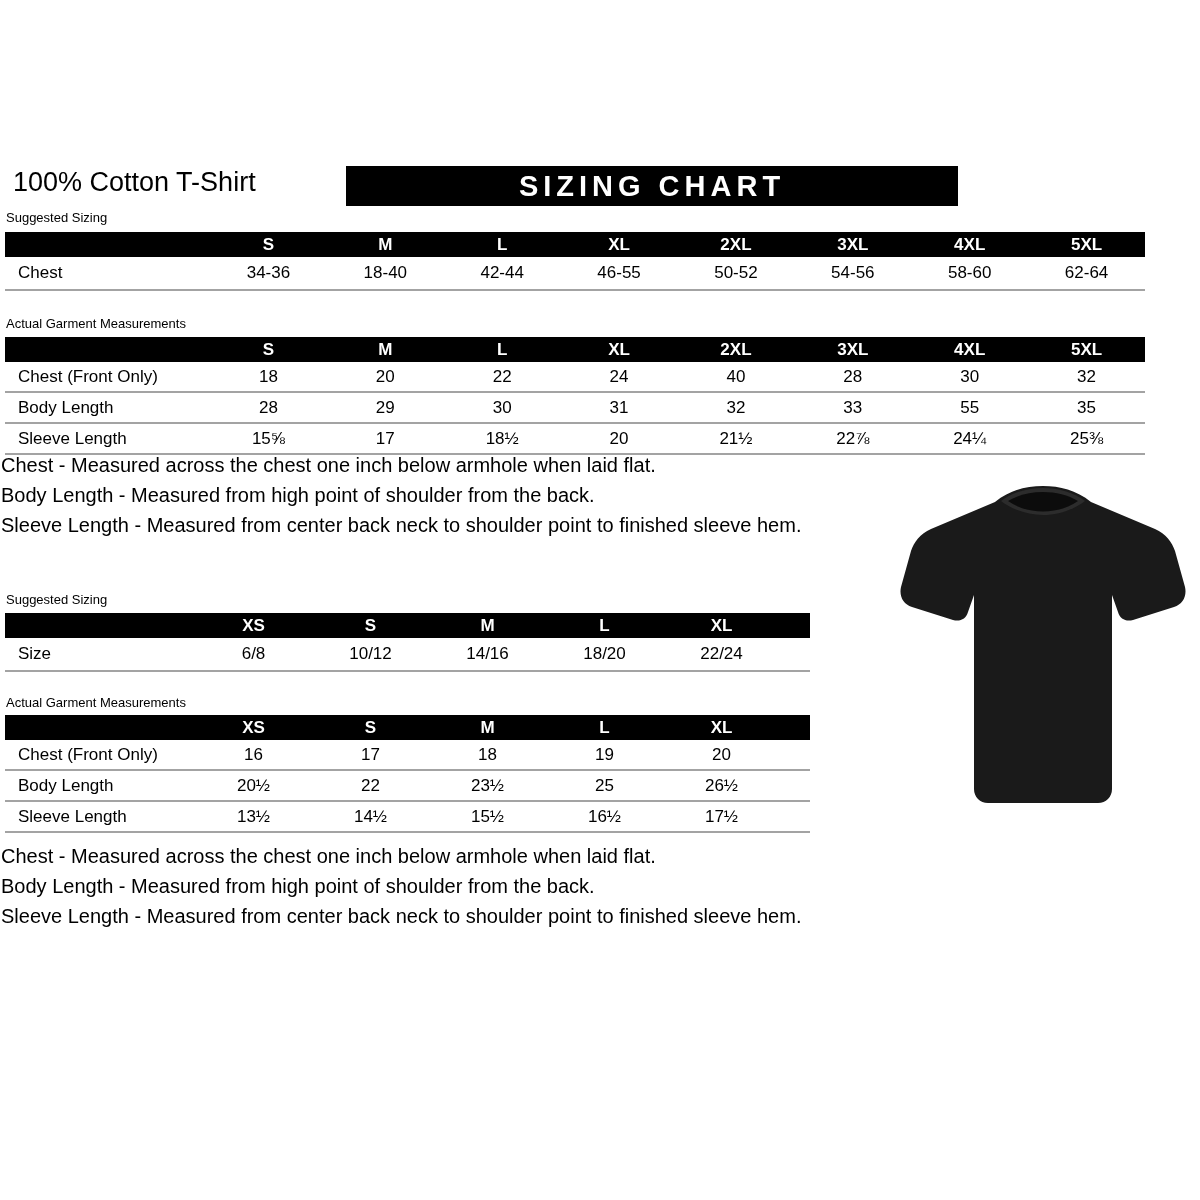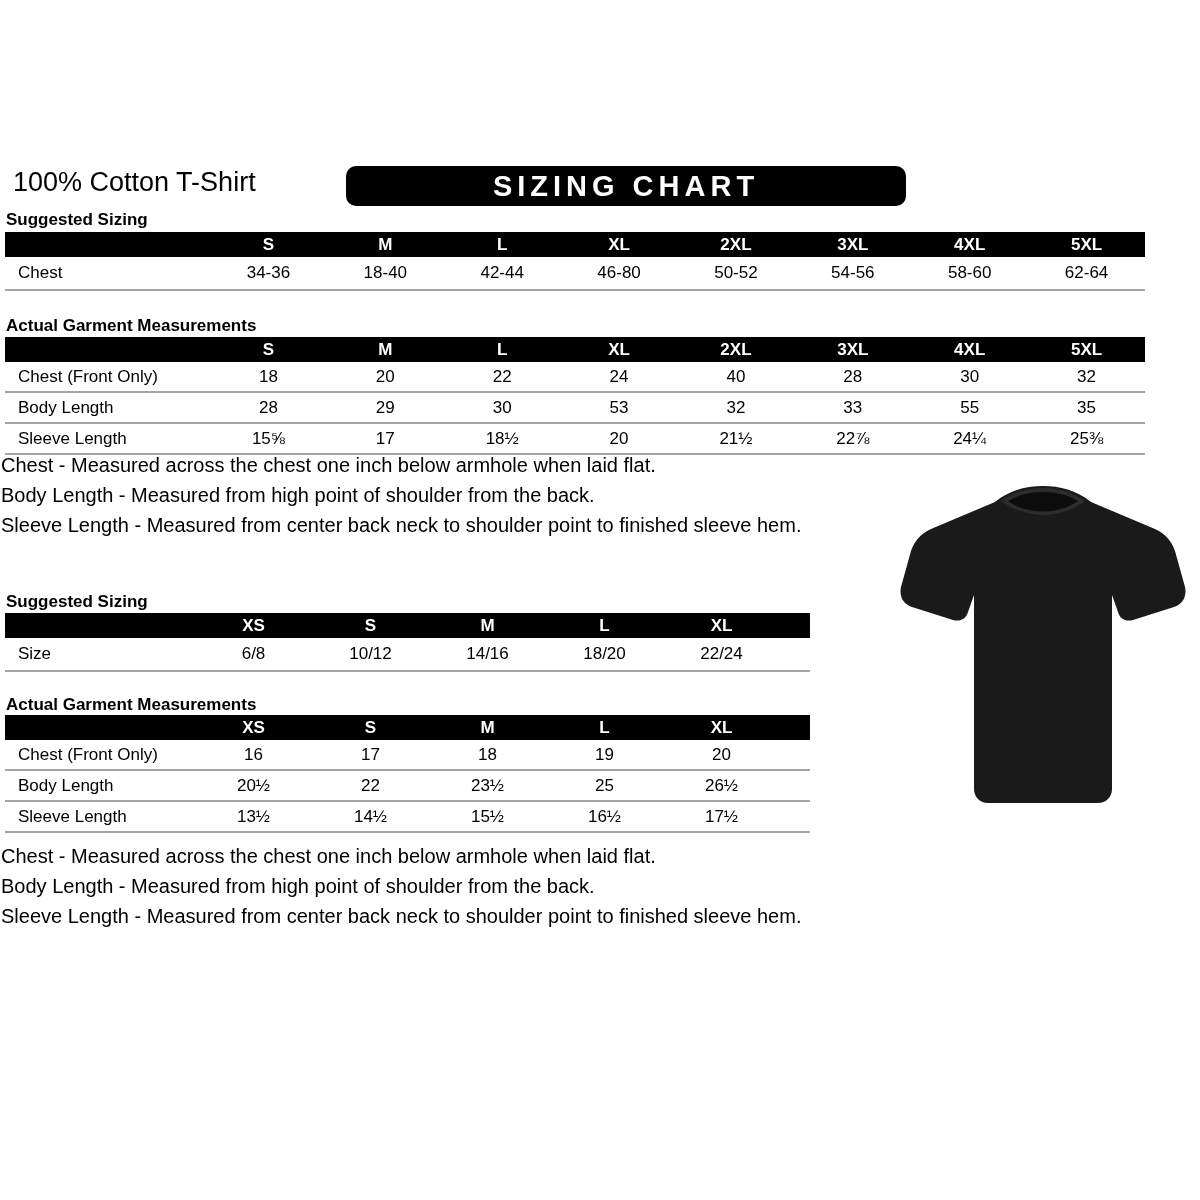--- a/index.html
+++ b/index.html
@@ -1,24 +1,24 @@
 <!DOCTYPE html>
 <html><head>
 <meta charset="utf-8">
 <style>
   html,body{margin:0;padding:0;}
   body{width:1200px;height:1200px;background:#fff;font-family:"Liberation Sans",sans-serif;color:#000;}
   .page{position:relative;width:1200px;height:1200px;overflow:hidden;background:#fff;padding-left:35px;}
 
   .adult-title{position:absolute;left:13px;top:167px;font-size:27px;font-weight:400;}
-  .banner{position:absolute;left:346px;top:166px;width:560px;height:40px;background:#000;color:#fff;
-          font-weight:700;font-size:29px;letter-spacing:5px;text-align:center;line-height:40px;border-radius:10px;}
+  .banner{position:absolute;left:346px;top:166px;width:612px;height:40px;background:#000;color:#fff;
+          font-weight:700;font-size:29px;letter-spacing:5px;text-align:center;line-height:40px;}
   .youth-title{position:absolute;left:4px;top:548px;font-size:27px;font-weight:700;}
 
-  .section-label{position:absolute;left:6px;font-size:17px;font-weight:bold;}
+  .section-label{position:absolute;left:6px;font-size:13px;}
   .sl-as{top:210px;} .sl-aa{top:316px;} .sl-ys{top:592px;} .sl-ya{top:695px;}
 
   table.tbl{position:absolute;border-collapse:collapse;table-layout:fixed;}
   #t-adult-suggested{left:5px;top:232px;width:1140px;}
   #t-adult-actual{left:5px;top:337px;width:1140px;}
   #t-youth-suggested{left:5px;top:613px;width:805px;}
   #t-youth-actual{left:5px;top:715px;width:805px;}
 
   .tbl th{background:#000;color:#fff;font-size:17px;font-weight:700;height:25px;text-align:center;padding:0;}
   .tbl td{font-size:17px;text-align:center;height:29px;border-bottom:2px solid #a3a3a3;padding:0;}
@@ -66,21 +66,21 @@
         <th>4XL</th>
         <th>5XL</th>
       </tr>
     </thead>
     <tbody>
       <tr class="row-tall">
         <td class="lbl"><span class="b">Chest</span><span></span></td>
         <td>34-36</td>
         <td>18-40</td>
         <td>42-44</td>
-        <td>46-80</td>
+        <td>46-55</td>
         <td>50-52</td>
         <td>54-56</td>
         <td>58-60</td>
         <td>62-64</td>
       </tr>
     </tbody>
   </table>
 
   <div class="section-label sl-aa">Actual Garment Measurements</div>
 
@@ -119,21 +119,21 @@
         <td>40</td>
         <td>28</td>
         <td>30</td>
         <td>32</td>
       </tr>
       <tr>
         <td class="lbl"><span class="b">Body Length</span><span></span></td>
         <td>28</td>
         <td>29</td>
         <td>30</td>
-        <td>53</td>
+        <td>31</td>
         <td>32</td>
         <td>33</td>
         <td>55</td>
         <td>35</td>
       </tr>
       <tr>
         <td class="lbl"><span class="b">Sleeve Length</span><span></span></td>
         <td>15⅝</td>
         <td>17</td>
         <td>18½</td>

